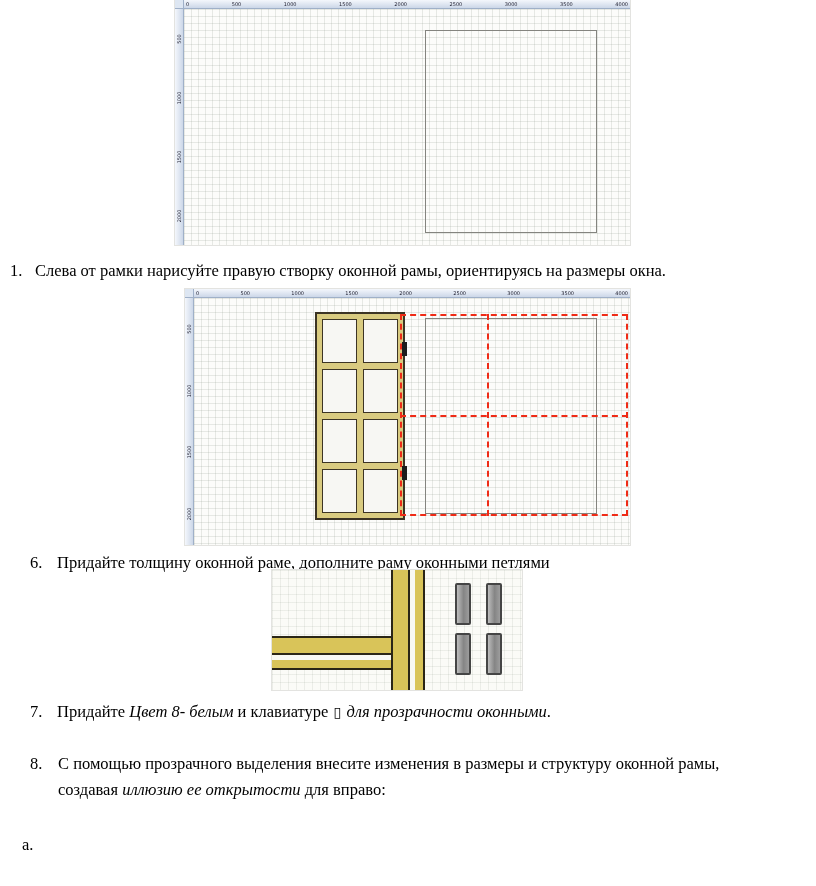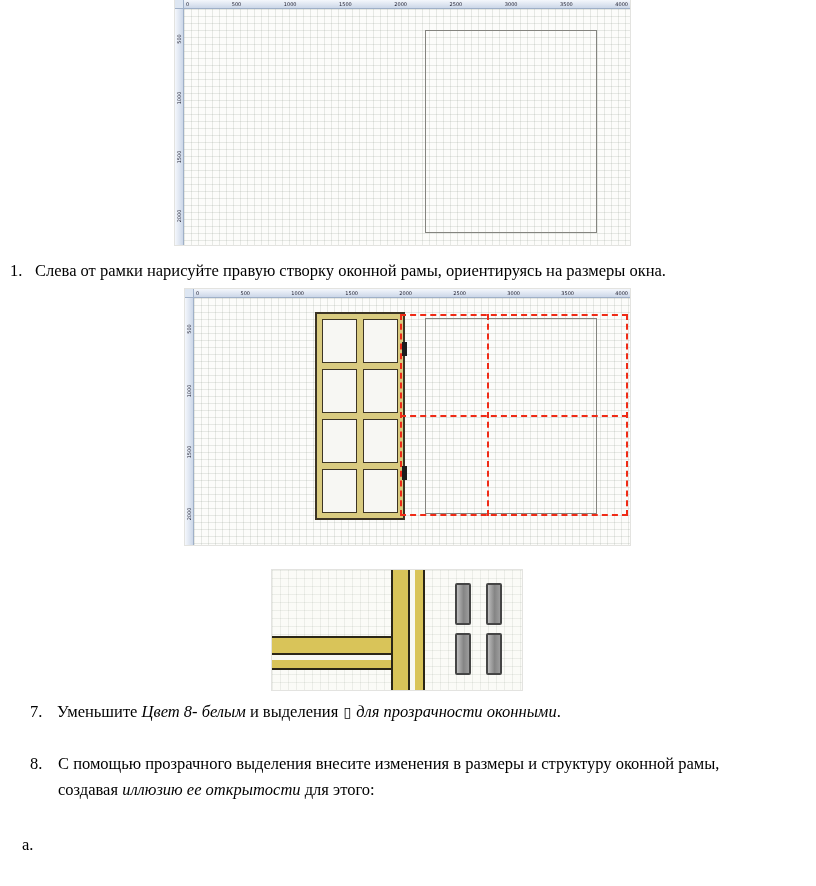--- a/index.html
+++ b/index.html
@@ -133,20 +133,23 @@
         <div class="hinge-mark" style="top:28px;"></div>
         <div class="hinge-mark" style="top:152px;"></div>
       </div>
 
       <div class="dash-rect" style="left:206px;top:16px;width:228px;height:202px;"></div>
       <div class="dash-v" style="left:293px;top:16px;height:202px;"></div>
       <div class="dash-h" style="left:206px;top:117px;width:228px;"></div>
     </div>
   </div>
 
+  <div class="para" style="left:30px;top:550px;width:760px;">
+    <span class="num" style="width:27px;">6.</span><span>Придайте толщину оконной раме, дополните раму оконными петлями</span>
+  </div>
 
   <div class="shot grid8" style="left:272px;top:570px;width:250px;height:120px;">
 
     <div class="hbar" style="left:0;top:66px;width:119px;height:34px;">
       <div class="ln" style="height:2px;"></div>
       <div class="kh" style="height:15px;"></div>
       <div class="ln" style="height:2px;"></div>
       <div class="wh" style="height:5px;"></div>
       <div class="kh" style="height:8px;"></div>
       <div class="ln" style="height:2px;"></div>
@@ -165,24 +168,24 @@
       <div class="leaf"></div>
       <div class="leaf"></div>
     </div>
     <div class="hinge" style="left:214px;top:13px;width:16px;height:92px;">
       <div class="leaf"></div>
       <div class="leaf"></div>
     </div>
   </div>
 
   <div class="para" style="left:30px;top:699px;width:760px;">
-    <span class="num" style="width:27px;">7.</span><span>Уменьшите </span><span class="it">Цвет 8- белым</span><span> и выделения </span><span class="glyph-box">▯</span><span class="it"> для прозрачности оконными</span><span>.</span>
+    <span class="num" style="width:27px;">7.</span><span>Придайте </span><span class="it">Цвет 8- белым</span><span> и клавиатуре </span><span class="glyph-box">▯</span><span class="it"> для прозрачности оконными</span><span>.</span>
   </div>
 
   <div class="para" style="left:58px;top:751px;width:665px;">
-    <span class="num-abs" style="left:-28px;">8.</span><span>С помощью прозрачного выделения внесите изменения в размеры и структуру оконной рамы, создавая </span><span class="it">иллюзию ее открытости</span><span> для этого:</span>
+    <span class="num-abs" style="left:-28px;">8.</span><span>С помощью прозрачного выделения внесите изменения в размеры и структуру оконной рамы, создавая </span><span class="it">иллюзию ее открытости</span><span> для вправо:</span>
   </div>
 
   <div class="para" style="left:47px;top:832px;width:650px;">
     <span class="num-abs" style="left:-25px;">a.</span>
   </div>
 
 </div>
 
 </body></html>

